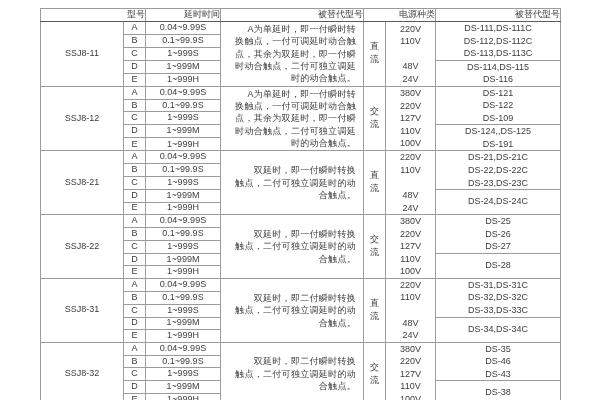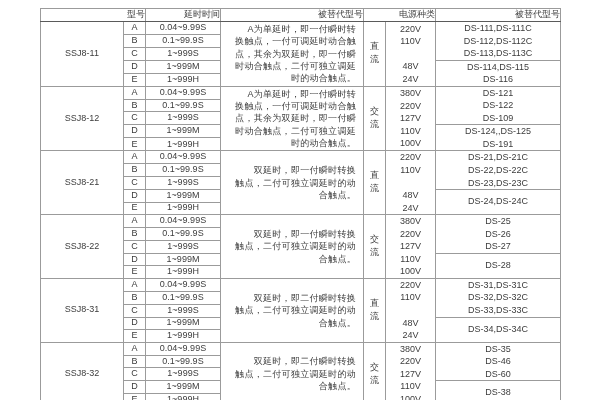--- a/index.html
+++ b/index.html
@@ -315,21 +315,21 @@
         <td class="cell-volt" rowspan="5">
           <div class="stack-line">380V</div>
           <div class="stack-line">220V</div>
           <div class="stack-line">127V</div>
           <div class="stack-line">110V</div>
           <div class="stack-line">100V</div>
         </td>
         <td class="cell-rep-top" rowspan="3">
           <div class="stack-line">DS-35</div>
           <div class="stack-line">DS-46</div>
-          <div class="stack-line">DS-60</div>
+          <div class="stack-line">DS-43</div>
         </td>
       </tr>
       <tr>
         <td>B</td>
         <td>0.1~99.9S</td>
       </tr>
       <tr>
         <td>C</td>
         <td>1~999S</td>
       </tr>

